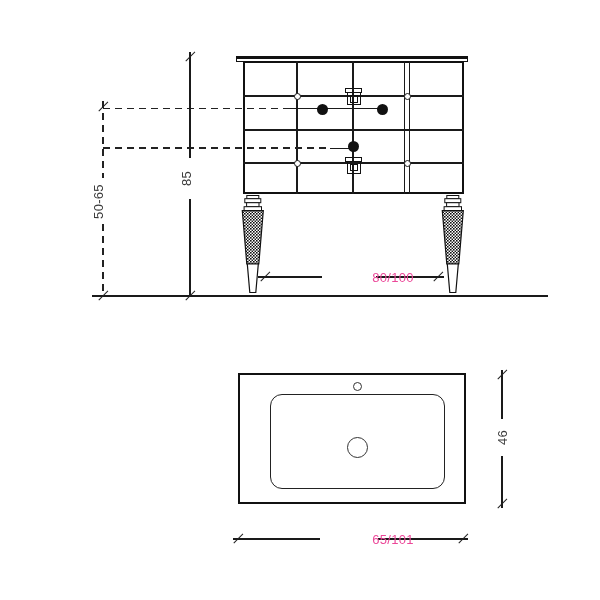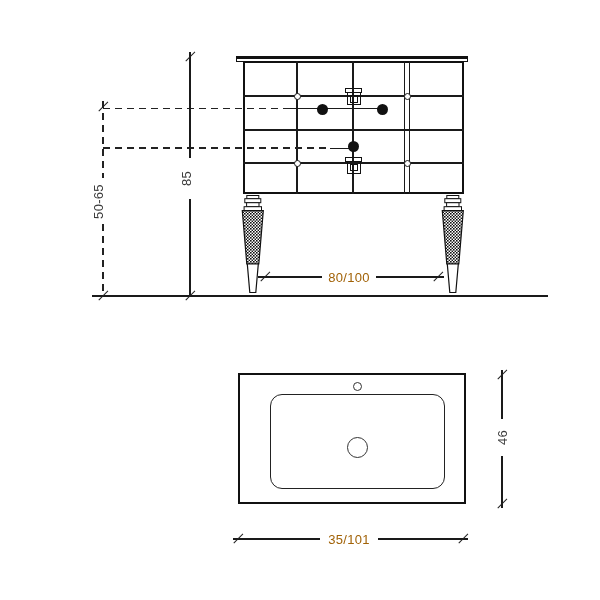--- a/index.html
+++ b/index.html
@@ -9,21 +9,21 @@
   }
   .abs{position:absolute;}
   .hline{position:absolute;background:#1a1a1a;height:1.3px;}
   .vline{position:absolute;background:#1a1a1a;width:1.3px;}
   .dashh{position:absolute;height:1.3px;background:repeating-linear-gradient(90deg,#222 0 7px,transparent 7px 12px);}
   .dashv{position:absolute;width:1.3px;background:repeating-linear-gradient(180deg,#222 0 7px,transparent 7px 12px);}
   .tick{position:absolute;width:13px;height:1.4px;background:#222;transform:rotate(-45deg);}
   .marker{position:absolute;width:5px;height:5px;border:1px solid #1a1a1a;border-radius:50%;background:#fff;}
   .dot{position:absolute;width:11px;height:11px;border-radius:50%;background:#111;}
   .vtext{position:absolute;transform:rotate(-90deg);font-size:13px;color:#3a3a3a;white-space:nowrap;letter-spacing:.3px;}
-  .htext{position:absolute;font-size:13px;color:#a16207;text-align:center;letter-spacing:.3px;}
+  .htext{position:absolute;font-size:13px;color:#ec4899;text-align:center;letter-spacing:.3px;margin-left:44px;}
   .box{position:absolute;box-sizing:border-box;border:2px solid #111;background:transparent;}
   .knobcap{position:absolute;box-sizing:border-box;border:1.5px solid #111;background:transparent;}
   .knobsq{position:absolute;box-sizing:border-box;border:1.5px solid #111;background:transparent;}
   .knobin{position:absolute;box-sizing:border-box;border:1.3px solid #111;background:transparent;}
   .hole{position:absolute;box-sizing:border-box;border-radius:50%;border:1.4px solid #333;background:transparent;}
 </style>
 </head>
 <body>
 
 <div id="canvas">
@@ -136,17 +136,17 @@
       <div class="tick" style="left:495.5px;top:374.3px;"></div>
       <div class="tick" style="left:495.5px;top:503.3px;"></div>
       <span class="vtext" style="left:495px;top:429.5px;">46</span>
     </div>
 
     <div>
       <div class="hline" style="left:233px;top:538.4px;width:87px;"></div>
       <div class="hline" style="left:378px;top:538.4px;width:90px;"></div>
       <div class="tick" style="left:231.5px;top:538.3px;"></div>
       <div class="tick" style="left:456.5px;top:538.3px;"></div>
-      <span class="htext" style="left:320px;top:532px;width:58px;">35/101</span>
+      <span class="htext" style="left:320px;top:532px;width:58px;">65/101</span>
     </div>
   </div>
 
 </div>
 
 </body></html>

